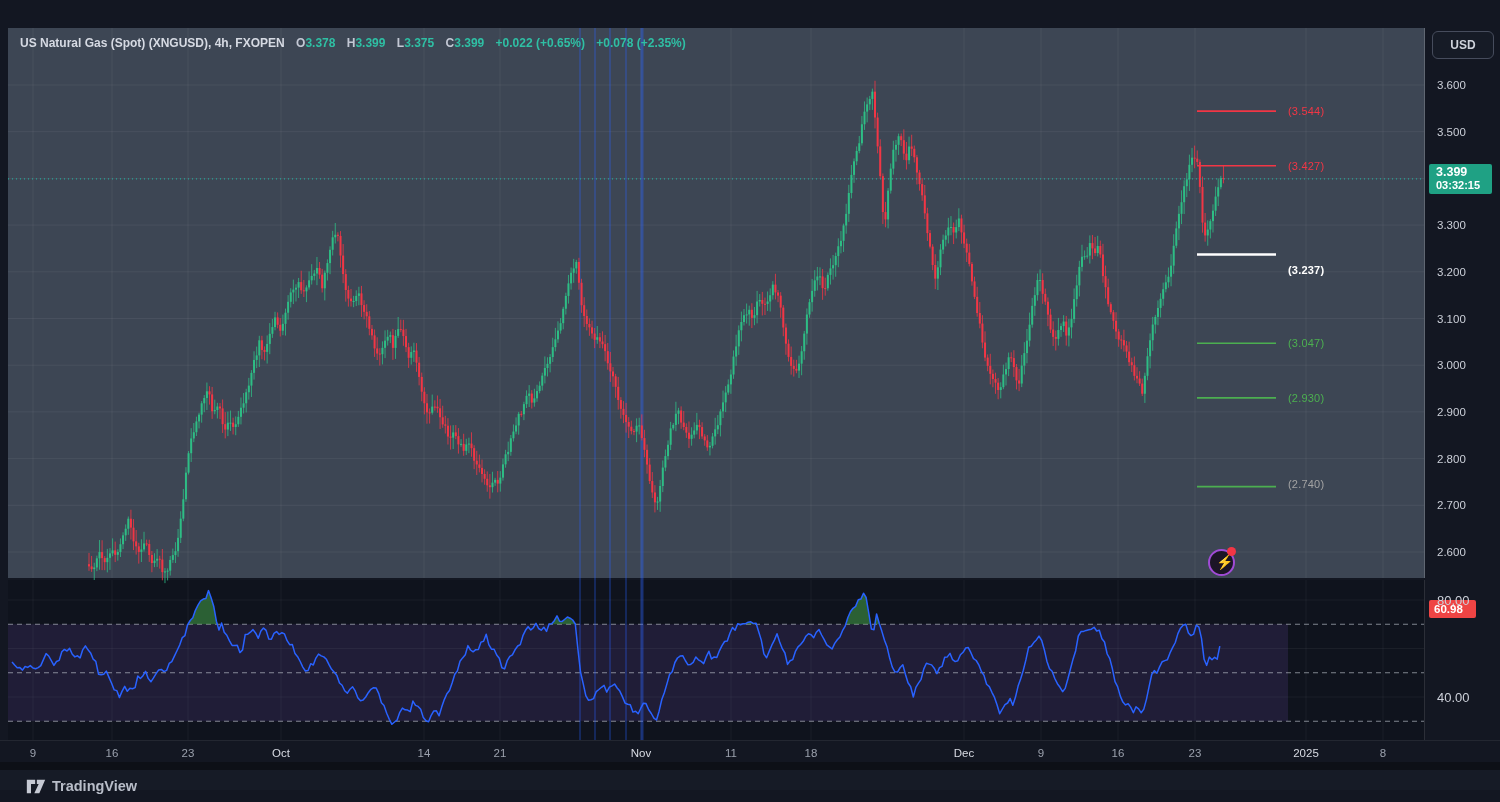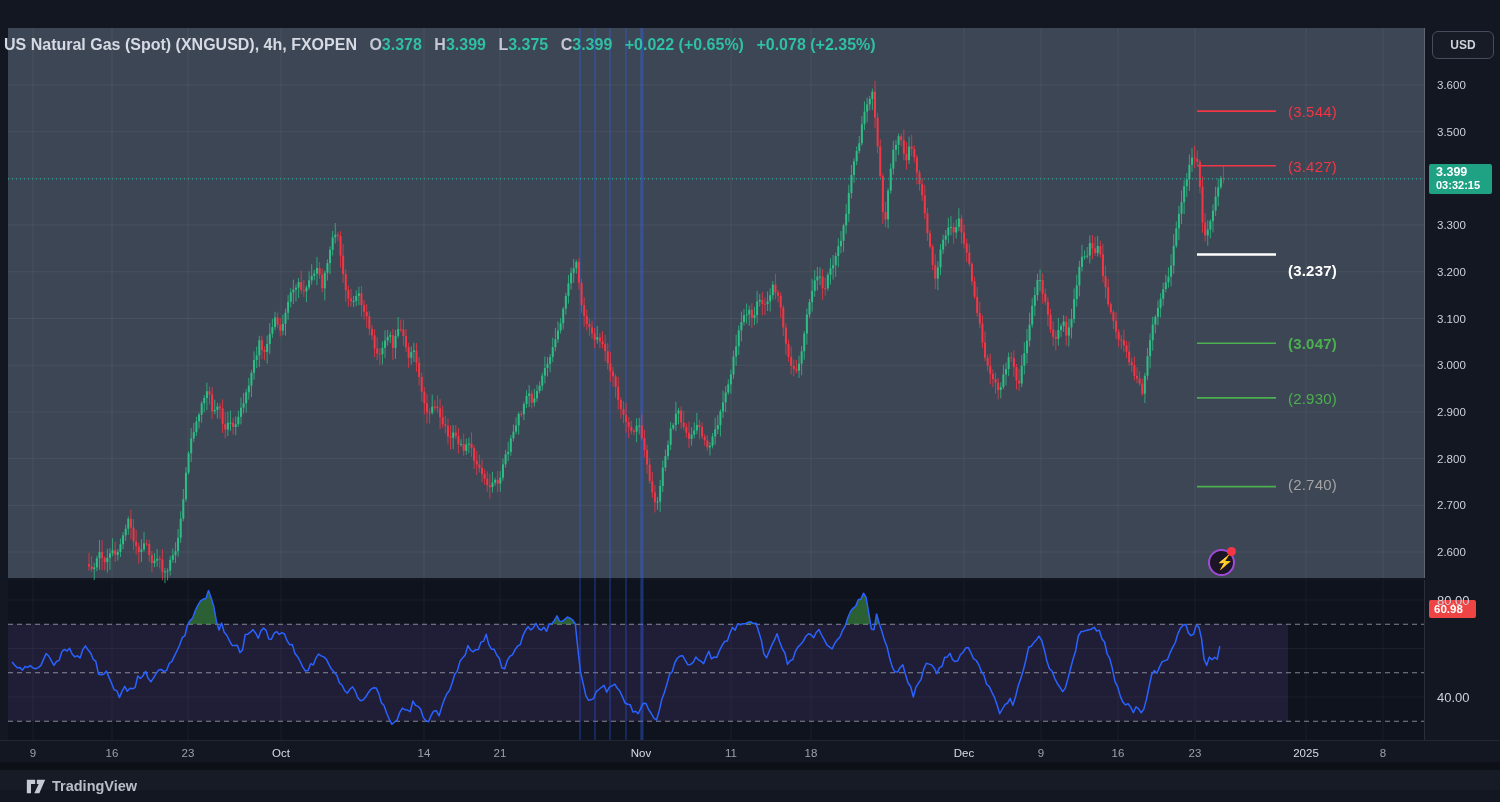--- a/index.html
+++ b/index.html
@@ -4,36 +4,36 @@
 <style>
   html,body{margin:0;padding:0;background:#131722;}
   #app{position:relative;width:1500px;height:802px;background:#131722;overflow:hidden;
        font-family:"Liberation Sans",sans-serif;-webkit-font-smoothing:antialiased;}
   .abs{position:absolute;}
   #topbar{left:0;top:0;width:1500px;height:28px;background:#131722;}
   #topbar .txt{left:12px;top:7px;font-size:12.5px;font-weight:700;color:#e6e9f0;letter-spacing:.2px;}
   #price-pane{left:8px;top:28px;width:1416px;height:550px;background:#3d4654;border-right:1px solid rgba(255,255,255,.18);}
   #rsi-pane{left:8px;top:580px;width:1416px;height:160px;background:#0f131d;border-right:1px solid rgba(255,255,255,.12);}
   #chart-svg{left:0;top:0;width:1500px;height:802px;}
-  #legend{left:4px;top:36px;font-size:16px;font-weight:700;color:#d6dae3;white-space:nowrap;}
+  #legend{left:20px;top:36px;font-size:12px;font-weight:700;color:#d6dae3;white-space:nowrap;}
   #legend .lab{color:#c3c8d4;font-weight:700;margin-left:8px;}
   #legend .val{color:#2fbfa4;font-weight:700;}
   #legend .chg{color:#2fbfa4;font-weight:700;margin-left:8px;}
   #usd-btn{left:1432px;top:31px;width:60px;height:26px;border:1px solid #464c5c;border-radius:6px;
            background:#161b26;color:#ced2da;font-size:12px;font-weight:700;display:flex;align-items:center;justify-content:center;cursor:pointer;}
   .ptick{left:1437px;font-size:11.5px;color:#ccd0d9;transform:translateY(-50%);}
   .rtick{left:1437px;font-size:13px;color:#ccd0d9;transform:translateY(-50%);}
   #price-badge{left:1429px;width:63px;height:30px;border-radius:2px;color:#fff;padding:2px 0 0 7px;box-sizing:border-box;}
   #price-badge .v{font-size:12.5px;font-weight:700;line-height:13px;}
   #price-badge .cd{font-size:11px;font-weight:700;line-height:12px;}
   #rsi-badge{left:1429px;width:47px;height:18px;border-radius:2px;color:#fff;font-size:11.5px;font-weight:700;
              display:flex;align-items:center;padding-left:5px;box-sizing:border-box;}
   .ttick{top:747px;font-size:11.5px;color:#9ba1ad;transform:translateX(-50%);}
   .ttick.strong{color:#d8dbe3;}
-  .lvl-label{font-size:15px;transform:translateY(-50%);letter-spacing:.2px;}
+  .lvl-label{font-size:11px;transform:translateY(-50%);letter-spacing:.2px;}
   #timeaxis{left:0;top:740px;width:1500px;height:22px;background:#131722;border-top:1px solid rgba(255,255,255,.07);}
   #axis-strip{left:0;top:762px;width:1500px;height:8px;background:#0d1017;}
   #footer{left:0;top:770px;width:1500px;height:20px;background:#161b26;}
   #footer .brand{left:52px;top:8px;font-size:14.5px;font-weight:700;color:#b9bec9;}
   #tv-logo{left:26px;top:8px;width:20px;height:17px;}
   #flash-btn{left:1208px;top:549px;width:27px;height:27px;border-radius:50%;background:#1c1526;
              border:2px solid #a04bd6;box-sizing:border-box;cursor:pointer;}
   #flash-btn .bolt{position:absolute;left:6px;top:3px;font-size:14px;color:#c07ce8;}
   #flash-btn .dot{position:absolute;right:-3px;top:-4px;width:9px;height:9px;border-radius:50%;background:#f23645;}
 </style>
@@ -1057,16 +1057,16 @@
     <div class="abs ttick" style="left: 811px;">18</div>
     <div class="abs ttick strong" style="left: 964px;">Dec</div>
     <div class="abs ttick" style="left: 1041px;">9</div>
     <div class="abs ttick" style="left: 1118px;">16</div>
     <div class="abs ttick" style="left: 1195px;">23</div>
     <div class="abs ttick strong" style="left: 1306px;">2025</div>
     <div class="abs ttick" style="left: 1383px;">8</div>
     <div class="abs lvl-label" style="left: 1288px; top: 111.152px; color: rgb(242, 54, 69); font-weight: 400;">(3.544)</div>
     <div class="abs lvl-label" style="left: 1288px; top: 165.791px; color: rgb(242, 54, 69); font-weight: 400;">(3.427)</div>
     <div class="abs lvl-label" style="left: 1288px; top: 254.521px; color: rgb(255, 255, 255); font-weight: 700; margin-top: 15px;">(3.237)</div>
-    <div class="abs lvl-label" style="left: 1288px; top: 343.251px; color: rgb(76, 175, 80); font-weight: 700;">(3.047)</div>
+    <div class="abs lvl-label" style="left: 1288px; top: 343.251px; color: rgb(76, 175, 80); font-weight: 400;">(3.047)</div>
     <div class="abs lvl-label" style="left: 1288px; top: 397.89px; color: rgb(76, 175, 80); font-weight: 400;">(2.930)</div>
     <div class="abs lvl-label" style="left: 1288px; top: 484px; color: #a3a3a3; font-weight: 400;">(2.740)</div>
   </div>
 
 </body></html>

